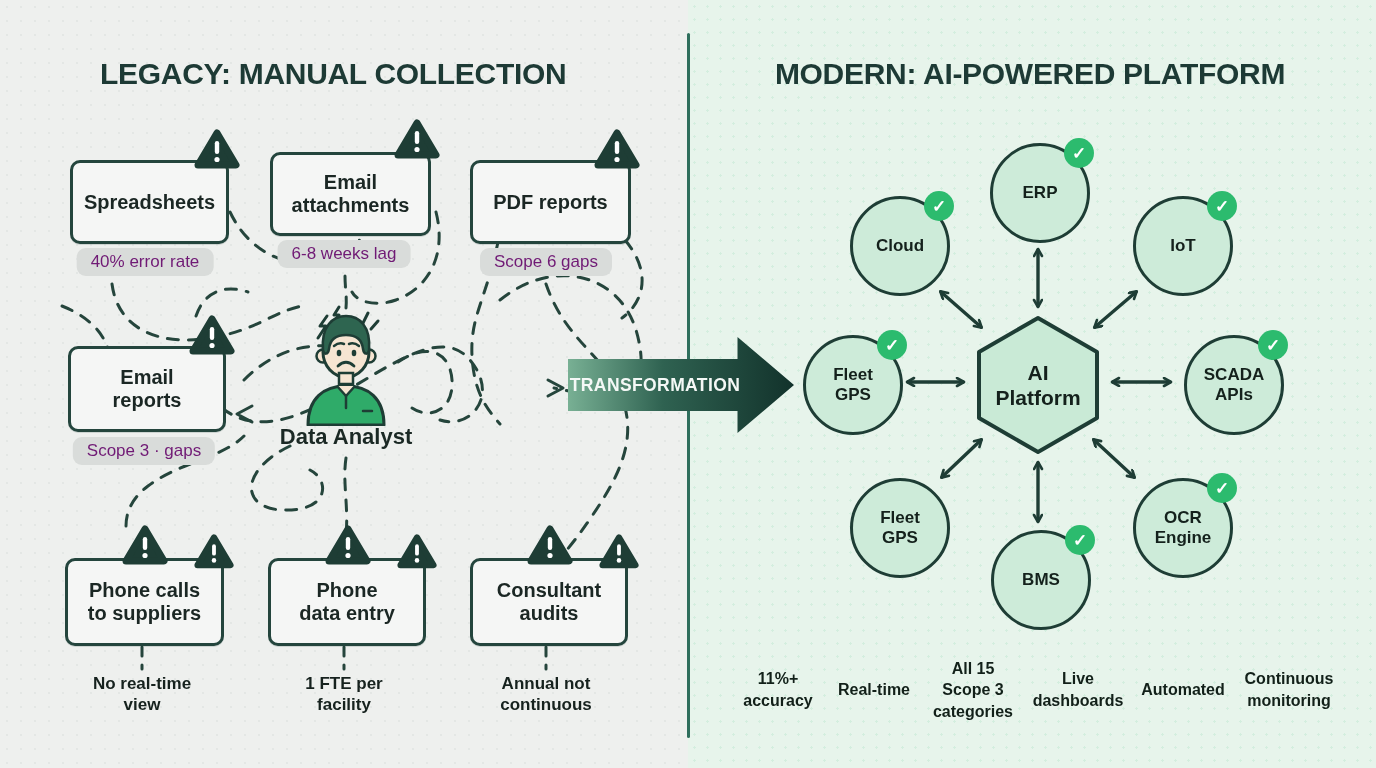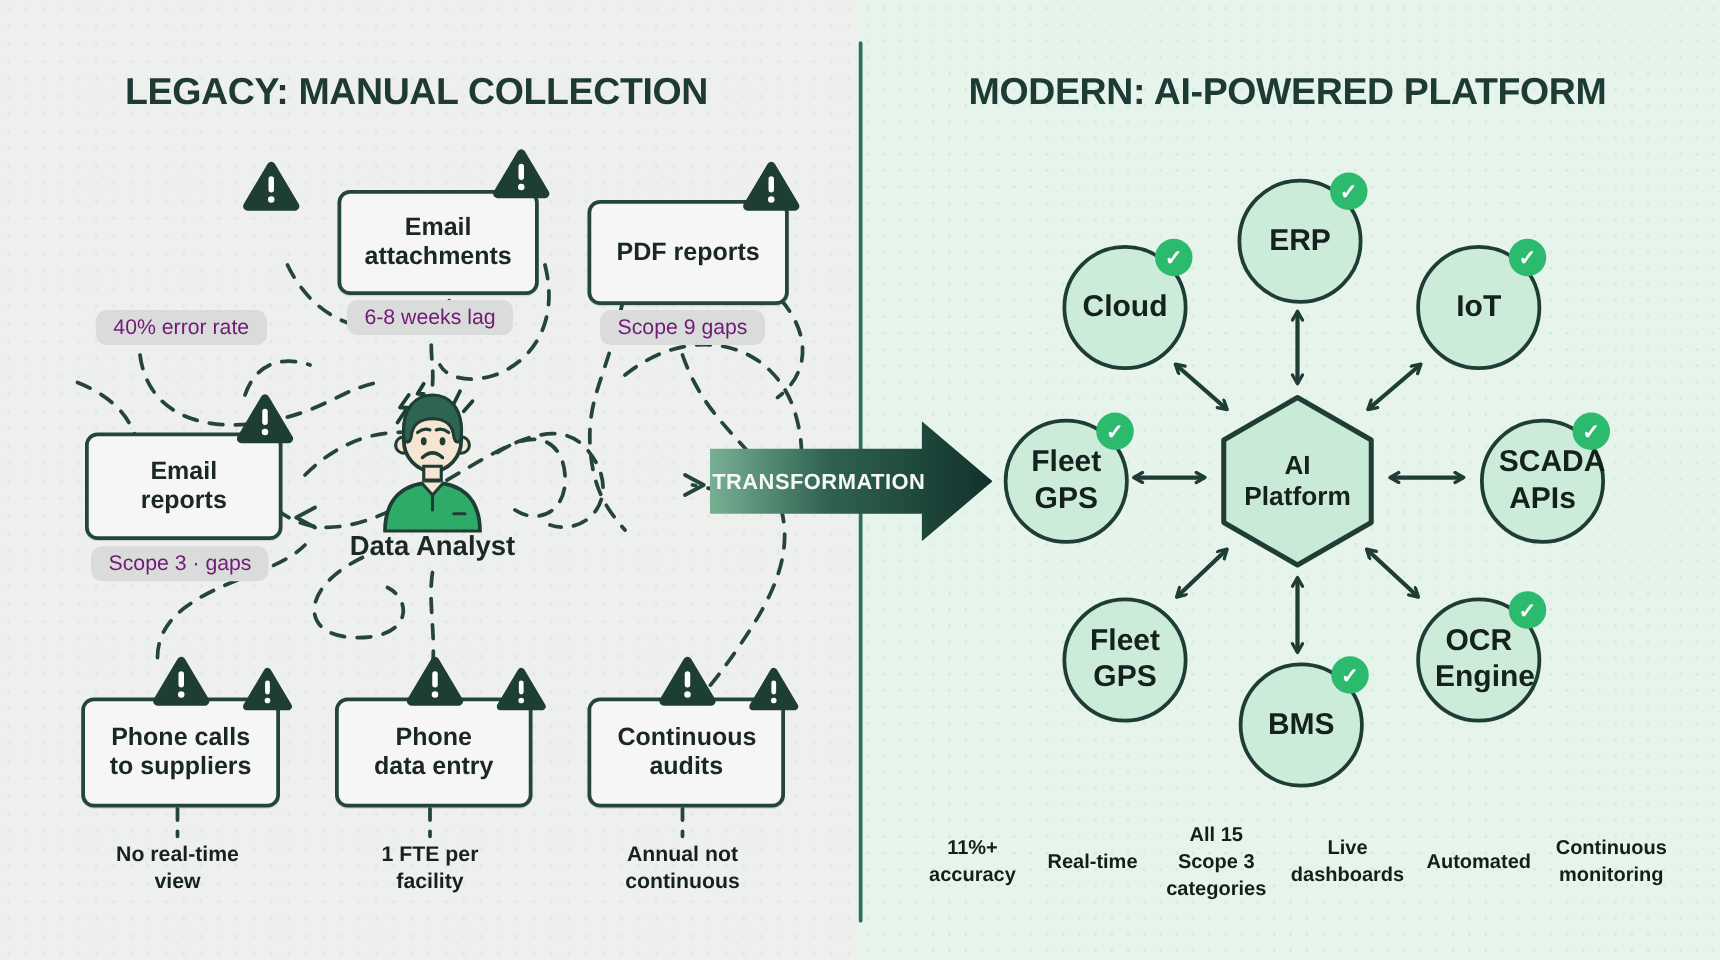--- a/index.html
+++ b/index.html
@@ -62,21 +62,21 @@
     position:absolute;left:0;top:0;right:52px;bottom:0;display:flex;align-items:center;justify-content:center;
     color:#f4f8f6;font-size:17.5px;font-weight:700;letter-spacing:.4px;white-space:nowrap;
   }
 
   
   .node{
     position:absolute;width:94px;height:94px;border-radius:50%;z-index:2;
     background:#cdebd9;border:3.5px solid #1e3d35;
     display:flex;align-items:center;justify-content:center;
   }
-  .node-label{font-size:24px;font-weight:600;color:#14211c;text-align:center;line-height:1.2;max-width:70px;}
+  .node-label{font-size:17px;font-weight:600;color:#14211c;text-align:center;line-height:1.2;max-width:70px;}
   .check{
     position:absolute;top:-8px;right:-7px;width:30px;height:30px;border-radius:50%;
     background:#2cbb6e;color:#ffffff;display:flex;align-items:center;justify-content:center;
     font-size:17px;font-weight:700;
   }
   .hex-label{
     position:absolute;left:1038px;top:385px;transform:translate(-50%,-50%);
     width:92px;text-align:center;font-size:21px;font-weight:600;color:#14211c;line-height:1.2;z-index:2;
   }
   .benefit{
@@ -143,43 +143,46 @@
       <path d="M1038,463 L1038,521"></path>
       <path d="M1094,440 L1134,477"></path>
     </g>
   </svg>
 
   <div class="divider"></div>
 
   <div class="title" style="left:100px;">LEGACY: MANUAL COLLECTION</div>
   <div class="title" style="left:688px;width:684px;text-align:center;">MODERN: AI-POWERED PLATFORM</div>
 
+  <div class="src-box" style="left:70px;top:160px;width:153px;height:78px;">
+    <span class="src-label">Spreadsheets</span>
+  </div>
   <div class="src-box" style="left:270px;top:152px;width:155px;height:78px;">
     <span class="src-label" style="max-width:130px;">Email attachments</span>
   </div>
   <div class="src-box" style="left:470px;top:160px;width:155px;height:78px;">
     <span class="src-label">PDF reports</span>
   </div>
   <div class="src-box" style="left:68px;top:346px;width:152px;height:80px;">
     <span class="src-label" style="max-width:72px;">Email reports</span>
   </div>
 
   <div class="pill" style="left:145px;top:248px;">40% error rate</div>
   <div class="pill" style="left:344px;top:240px;">6-8 weeks lag</div>
-  <div class="pill" style="left:546px;top:248px;">Scope 9 gaps</div>
+  <div class="pill" style="left:546px;top:248px;">Scope 6 gaps</div>
   <div class="pill" style="left:144px;top:437px;">Scope 3 · gaps</div>
 
   <div class="src-box" style="left:65px;top:558px;width:153px;height:82px;">
     <span class="src-label" style="max-width:120px;">Phone calls to suppliers</span>
   </div>
   <div class="src-box" style="left:268px;top:558px;width:152px;height:82px;">
     <span class="src-label" style="max-width:96px;">Phone data entry</span>
   </div>
   <div class="src-box" style="left:470px;top:558px;width:152px;height:82px;">
-    <span class="src-label" style="max-width:110px;">Continuous audits</span>
+    <span class="src-label" style="max-width:110px;">Consultant audits</span>
   </div>
 
   <div class="cap" style="left:142px;top:673px;max-width:120px;">No real-time view</div>
   <div class="cap" style="left:344px;top:673px;max-width:100px;">1 FTE per facility</div>
   <div class="cap" style="left:546px;top:673px;max-width:112px;">Annual not continuous</div>
 
   <div class="warn" style="left:194px;top:128px;">
     <svg viewBox="0 0 46 42">
         <path d="M23,5 L42,37 L4,37 Z" fill="#1e3d35" stroke="#1e3d35" stroke-width="7" stroke-linejoin="round"></path>
         <rect x="20.8" y="13" width="4.4" height="13" rx="2.2" fill="#fff"></rect>

